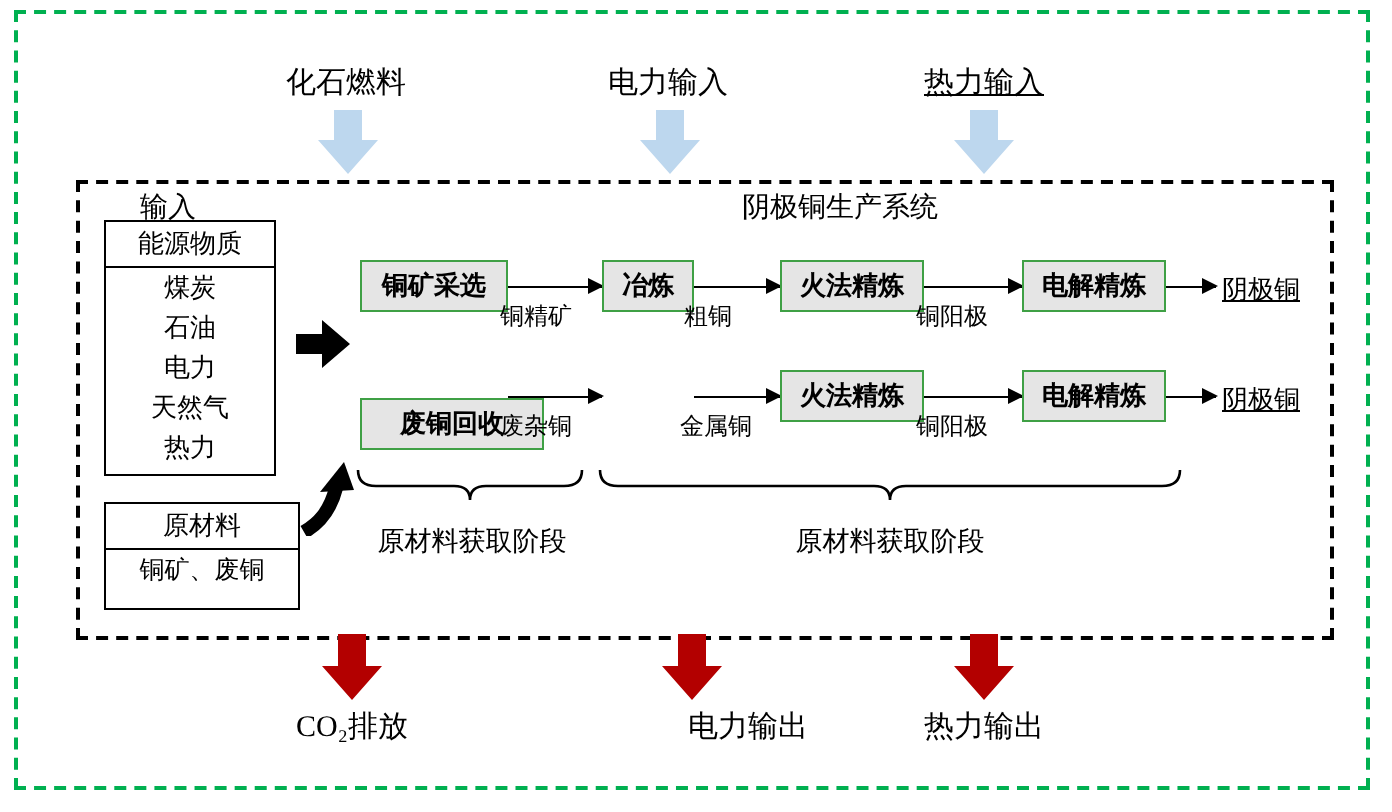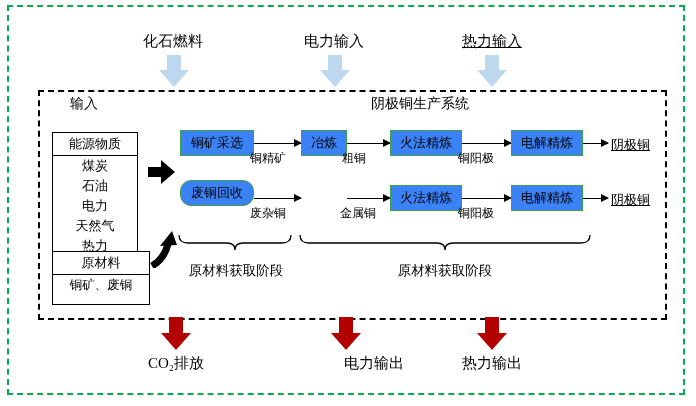--- a/index.html
+++ b/index.html
@@ -19,22 +19,22 @@
   .abs{position:absolute;}
   .sys-input-label{position:absolute;left:70px;top:95px;font-size:14px;}
   .sys-title{position:absolute;left:340px;top:95px;width:160px;text-align:center;font-size:14px;}
   .side-box{
     position:absolute;border:1.4px solid #000;box-sizing:border-box;background:#fff;
     text-align:center;font-size:13px;
   }
   .side-box .hd{border-bottom:1.4px solid #000;padding:2px 0;font-size:13px;}
   .side-box .it{line-height:20px;}
   .pbox{
-    position:absolute;height:26px;border:1.5px solid #3fa045;box-sizing:border-box;background:#3b82f6;
-    display:flex;align-items:center;justify-content:center;font-size:13px;white-space:nowrap;
+    position:absolute;height:26px;border:1.5px solid #3fa045;box-sizing:border-box;background:#e5e5e5;
+    display:flex;align-items:center;justify-content:center;font-size:13px;white-space:nowrap;font-weight:bold;
   }
   .flow-arrow{position:absolute;height:0;border-top:1.4px solid #000;}
   .flow-arrow::after{
     content:"";position:absolute;right:-1px;top:-4.8px;width:0;height:0;
     border-left:8px solid #000;border-top:4px solid transparent;border-bottom:4px solid transparent;
   }
   .link-label{position:absolute;font-size:12px;text-align:left;white-space:nowrap;}
   .out-text{position:absolute;font-size:13px;white-space:nowrap;text-decoration:underline;}
   .stage-label{position:absolute;font-size:13.5px;text-align:center;white-space:nowrap;}
 </style>
@@ -57,21 +57,21 @@
   </svg>
   <svg class="abs" style="left:473px;top:55px;" width="38" height="33" viewBox="0 0 38 33">
     <path d="M12 0 L26 0 L26 15 L34 15 L19 32 L4 15 L12 15 Z" fill="#bdd7ee"></path>
   </svg>
 
   <div class="inner-box"></div>
 
   <div class="sys-input-label">输入</div>
   <div class="sys-title">阴极铜生产系统</div>
 
-  <div class="side-box" style="left:52px;top:132px;width:86px;height:128px;">
+  <div class="side-box" style="left:52px;top:110px;width:86px;height:128px;">
     <div class="hd">能源物质</div>
     <div class="it">煤炭</div>
     <div class="it">石油</div>
     <div class="it">电力</div>
     <div class="it">天然气</div>
     <div class="it">热力</div>
   </div>
 
   <div class="side-box" style="left:52px;top:251px;width:98px;height:54px;">
     <div class="hd">原材料</div>
@@ -95,21 +95,21 @@
   <div class="link-label" style="left:342px;top:150px;width:52px;">粗铜</div>
 
   <div class="pbox" style="left:390px;top:130px;width:72px;">火法精炼</div>
   <div class="flow-arrow" style="left:462px;top:143px;width:49px;"></div>
   <div class="link-label" style="left:458px;top:150px;width:56px;">铜阳极</div>
 
   <div class="pbox" style="left:511px;top:130px;width:72px;">电解精炼</div>
   <div class="flow-arrow" style="left:583px;top:143px;width:25px;"></div>
   <div class="out-text" style="left:611px;top:136px;">阴极铜</div>
 
-  <div class="pbox" style="left:180px;top:180px;width:74px;border-radius:11px;">废铜回收</div>
+  <div class="pbox" style="left:180px;top:199px;width:92px;">废铜回收</div>
   <div class="flow-arrow" style="left:254px;top:198px;width:47px;"></div>
   <div class="link-label" style="left:250px;top:205px;width:54px;">废杂铜</div>
 
   <div class="flow-arrow" style="left:347px;top:198px;width:43px;"></div>
   <div class="link-label" style="left:340px;top:205px;width:56px;">金属铜</div>
 
   <div class="pbox" style="left:390px;top:185px;width:72px;">火法精炼</div>
   <div class="flow-arrow" style="left:462px;top:198px;width:49px;"></div>
   <div class="link-label" style="left:458px;top:205px;width:56px;">铜阳极</div>
 

